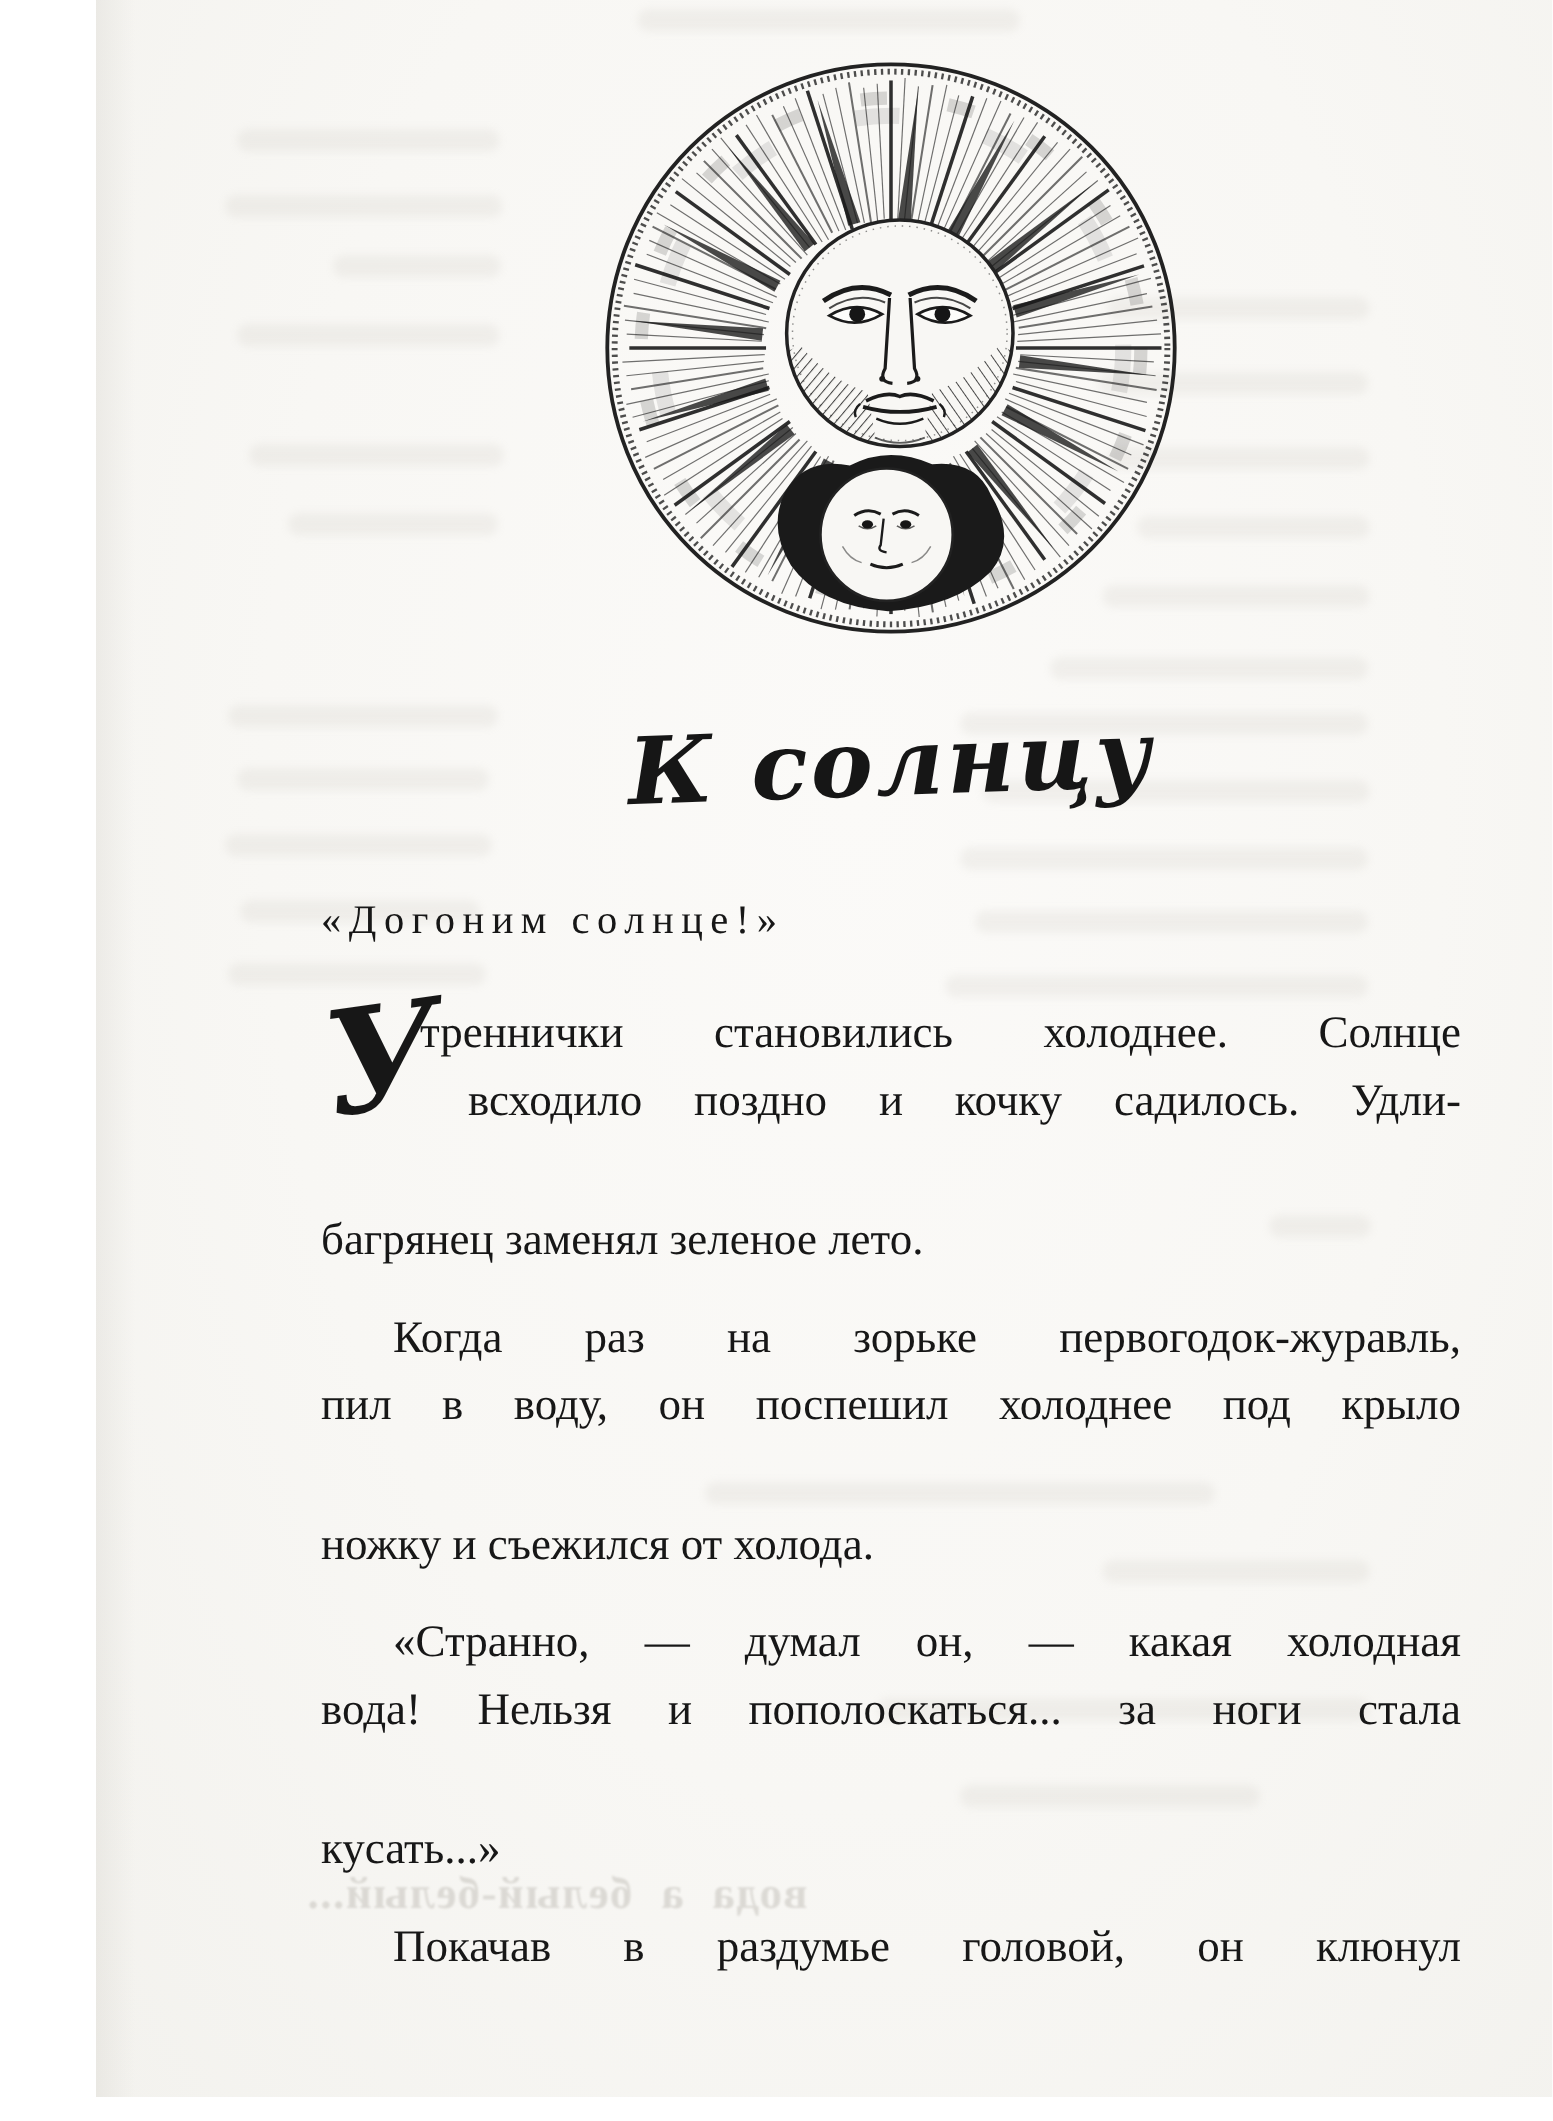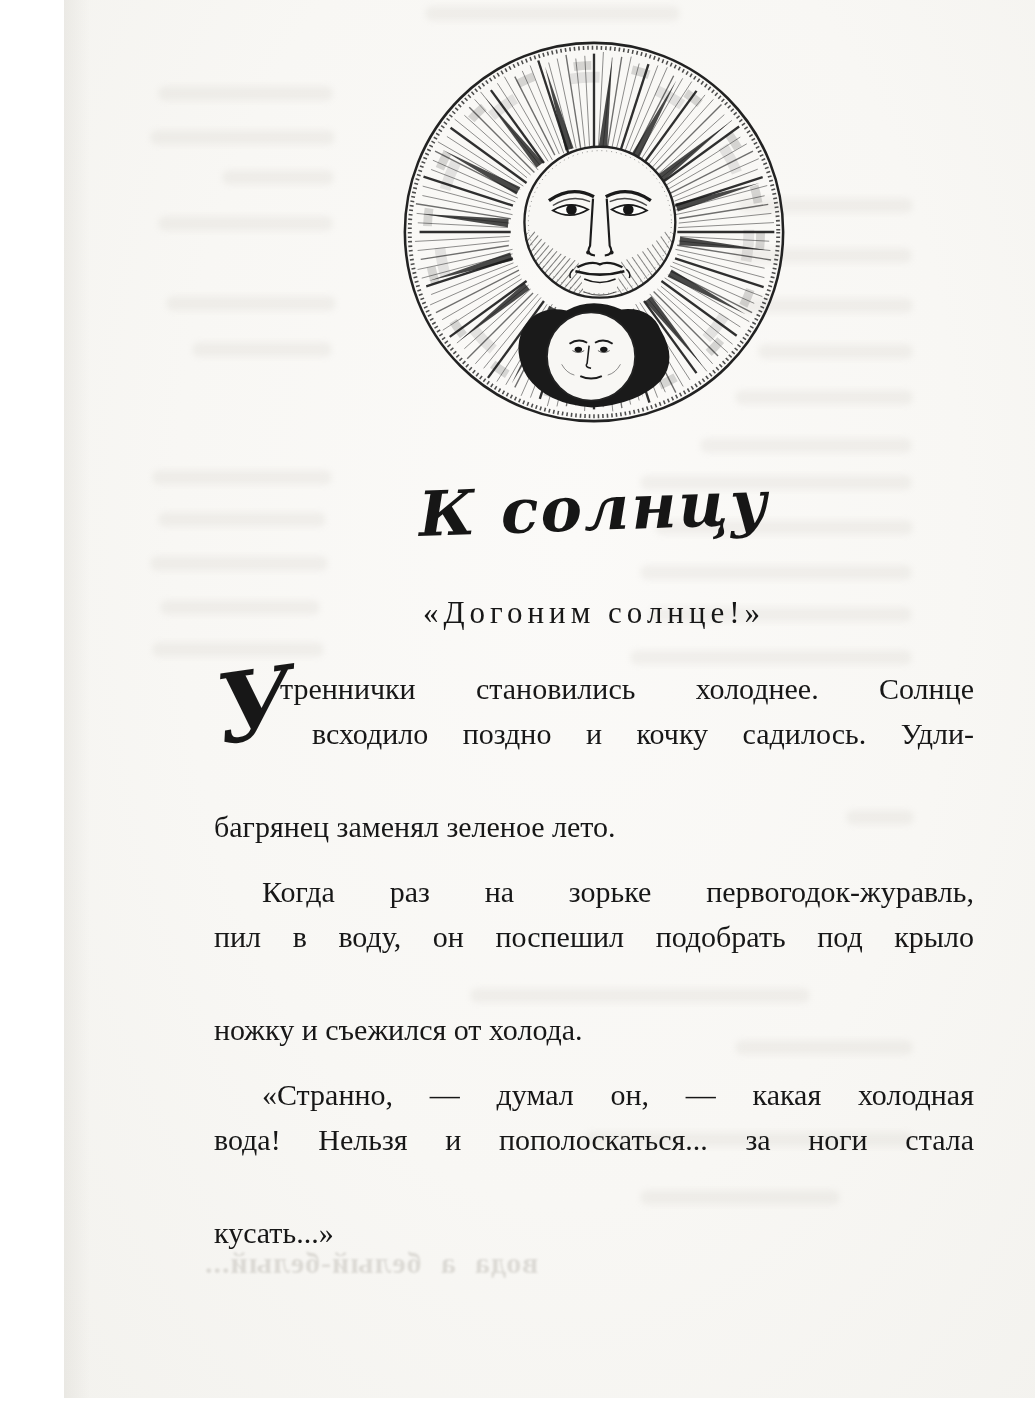--- a/index.html
+++ b/index.html
@@ -25,21 +25,21 @@
   .title {
     position:absolute; left:150px; top:474px; width:760px;
     text-align:center;
     font-family:"DejaVu Serif", serif; font-style:italic; font-weight:bold;
     font-size:62px; line-height:70px; letter-spacing:2px;
     transform:rotate(-2deg);
     color:#161616;
   }
   .subtitle {
     position:absolute; left:150px; top:592px; width:760px;
-    text-align:center; font-size:31px; line-height:42px; letter-spacing:5px;
+    font-size:27px; line-height:42px; letter-spacing:5px;
   }
   .body {
     position:absolute; left:150px; top:666px; width:760px;
     font-size:30px; line-height:45px;
   }
   .line { text-align:justify; text-align-last:justify; }
   .line.end { text-align-last:left;margin-top:48px; }
   .line.ind { padding-left:48px;margin-top:20px; }
   .para.p0 .line.l0 { padding-left:66px; }
   .para.p0 .line.l1 { padding-left:98px; }
@@ -295,27 +295,28 @@
 
   <div class="body" id="body-text">
       <div class="para p0">
         <span class="dropcap">У</span>
         <div class="line l0">треннички становились холоднее. Солнце</div>
         <div class="line l1">всходило поздно и кочку садилось. Удли-</div>
         <div class="line l3 end">багрянец заменял зеленое лето.</div>
       </div>
       <div class="para p1">
         <div class="line l0 ind">Когда раз на зорьке первогодок-журавль,</div>
-        <div class="line l2">пил в воду, он поспешил подобрать под крыло</div>
+        <div class="line l2">пил в воду, он поспешил холоднее под крыло</div>
         <div class="line l3 end">ножку и съежился от холода.</div>
       </div>
       <div class="para p2">
         <div class="line l0 ind">«Странно, — думал он, — какая холодная</div>
         <div class="line l1">вода! Нельзя и пополоскаться... за ноги стала</div>
         <div class="line l2 end">кусать...»</div>
       </div>
       <div class="para p3">
+        <div class="line l0 ind">Покачав в раздумье головой, он клюнул</div>
       </div>
     </div>
 
   <div class="mirror-line" id="mirror-line"><span>белый-белый...</span> <span>а</span> <span>вода</span> </div>
 
 </div>
 
 </body></html>

